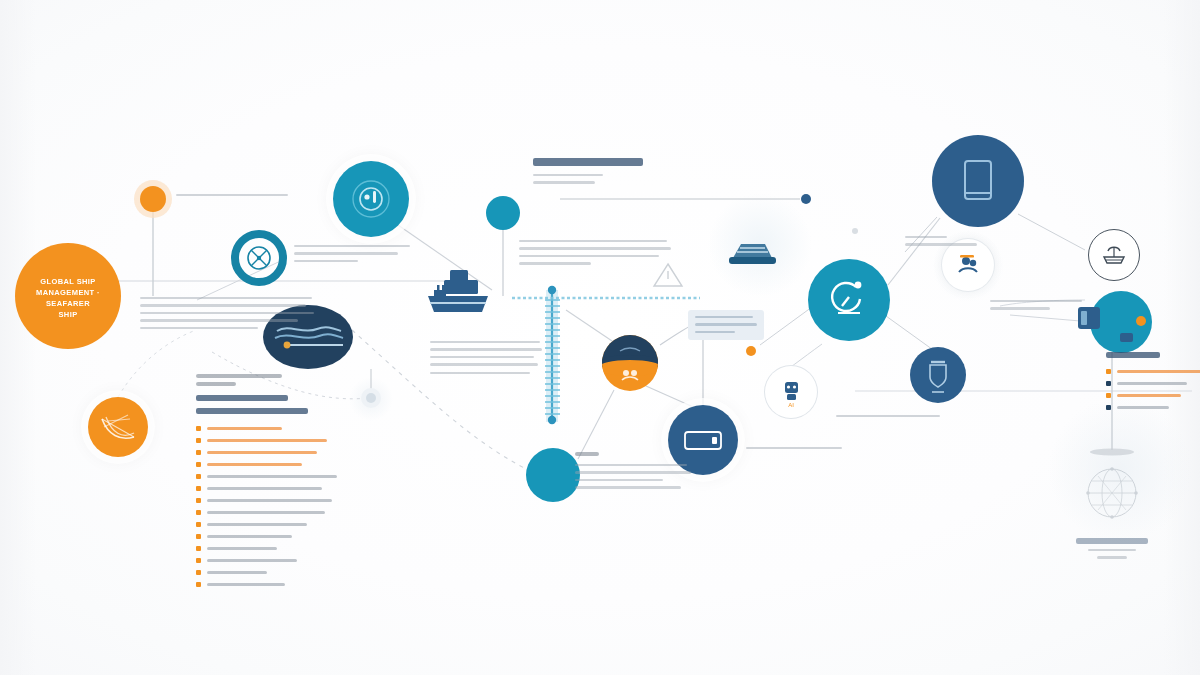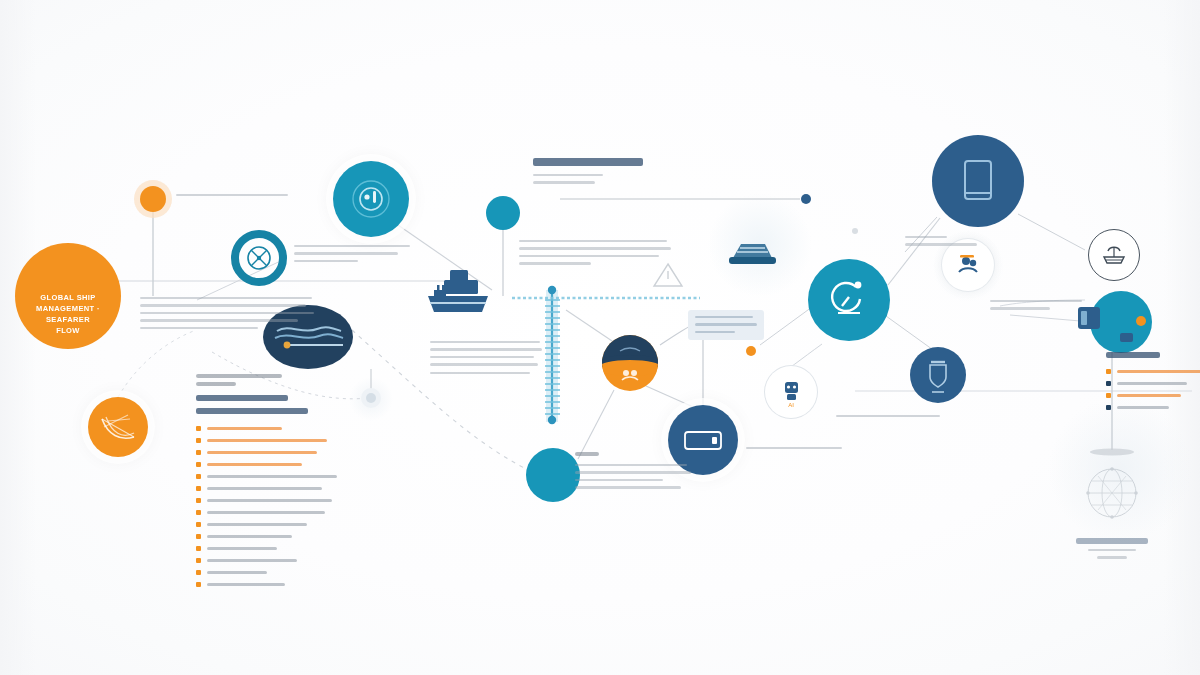--- a/index.html
+++ b/index.html
@@ -32,21 +32,21 @@
   .thead.big { height:8px; }
   .tcap { height:4px; border-radius:2px; background:#6c7682; opacity:.5; margin-bottom:4px; filter:blur(.6px); }
 
   .bulletrow { display:flex; align-items:flex-start; gap:6px; margin-bottom:6px; }
   .bdot { width:5px; height:5px; border-radius:1px; flex:0 0 auto; margin-top:1px; }
   .bdot.o { background:#f3921f; }
   .bdot.n { background:#22415f; }
   .btext { flex:1 1 auto; height:3px; border-radius:2px; background:#8d96a1; opacity:.55; margin-top:2px; filter:blur(.7px); }
   .btext.o { background:#ef8022; opacity:.65; }
 
-  .lbl-white { color:#fff; font-weight:bold; text-align:center;margin-top:16px; }
+  .lbl-white { color:#fff; font-weight:bold; text-align:center; }
 
   
   .glow { box-shadow:0 0 0 7px rgba(255,255,255,.75), 0 0 18px 4px rgba(0,0,0,.05); }
 </style>
 </head>
 <body>
 
 <div id="stage">
 
   <svg id="svgLayer" viewBox="0 0 1200 675">
@@ -156,21 +156,21 @@
     <circle cx="751" cy="351" r="5" fill="#F3921F"></circle>
     <circle cx="855" cy="231" r="3" fill="#D9DEE3"></circle>
   </svg>
 
   <div class="node" style="left:15px; top:243px; width:106px; height:106px;">
     <div class="circ" style="left:0;top:0;width:106px;height:106px;background:#F3921F;"></div>
     <div style="position:absolute; left:0; top:33px; width:106px;">
       <div class="lbl-white" style="font-size:7.5px; letter-spacing:.4px; line-height:11px;">
         <div>GLOBAL SHIP</div>
         <div>MANAGEMENT · SEAFARER</div>
-        <div>FLOW</div>
+        <div>SHIP</div>
       </div>
     </div>
   </div>
 
   <div class="node" style="left:134px; top:180px; width:38px; height:38px;">
     <div class="circ" style="left:0;top:0;width:38px;height:38px;background:#FBE0C3;opacity:.7;"></div>
     <div class="circ" style="left:6px;top:6px;width:26px;height:26px;background:#F3921F;"></div>
   </div>
   <div class="node" style="left:176px; top:194px; width:120px;">
     <div class="tline sm" style="width:112px;"></div>

